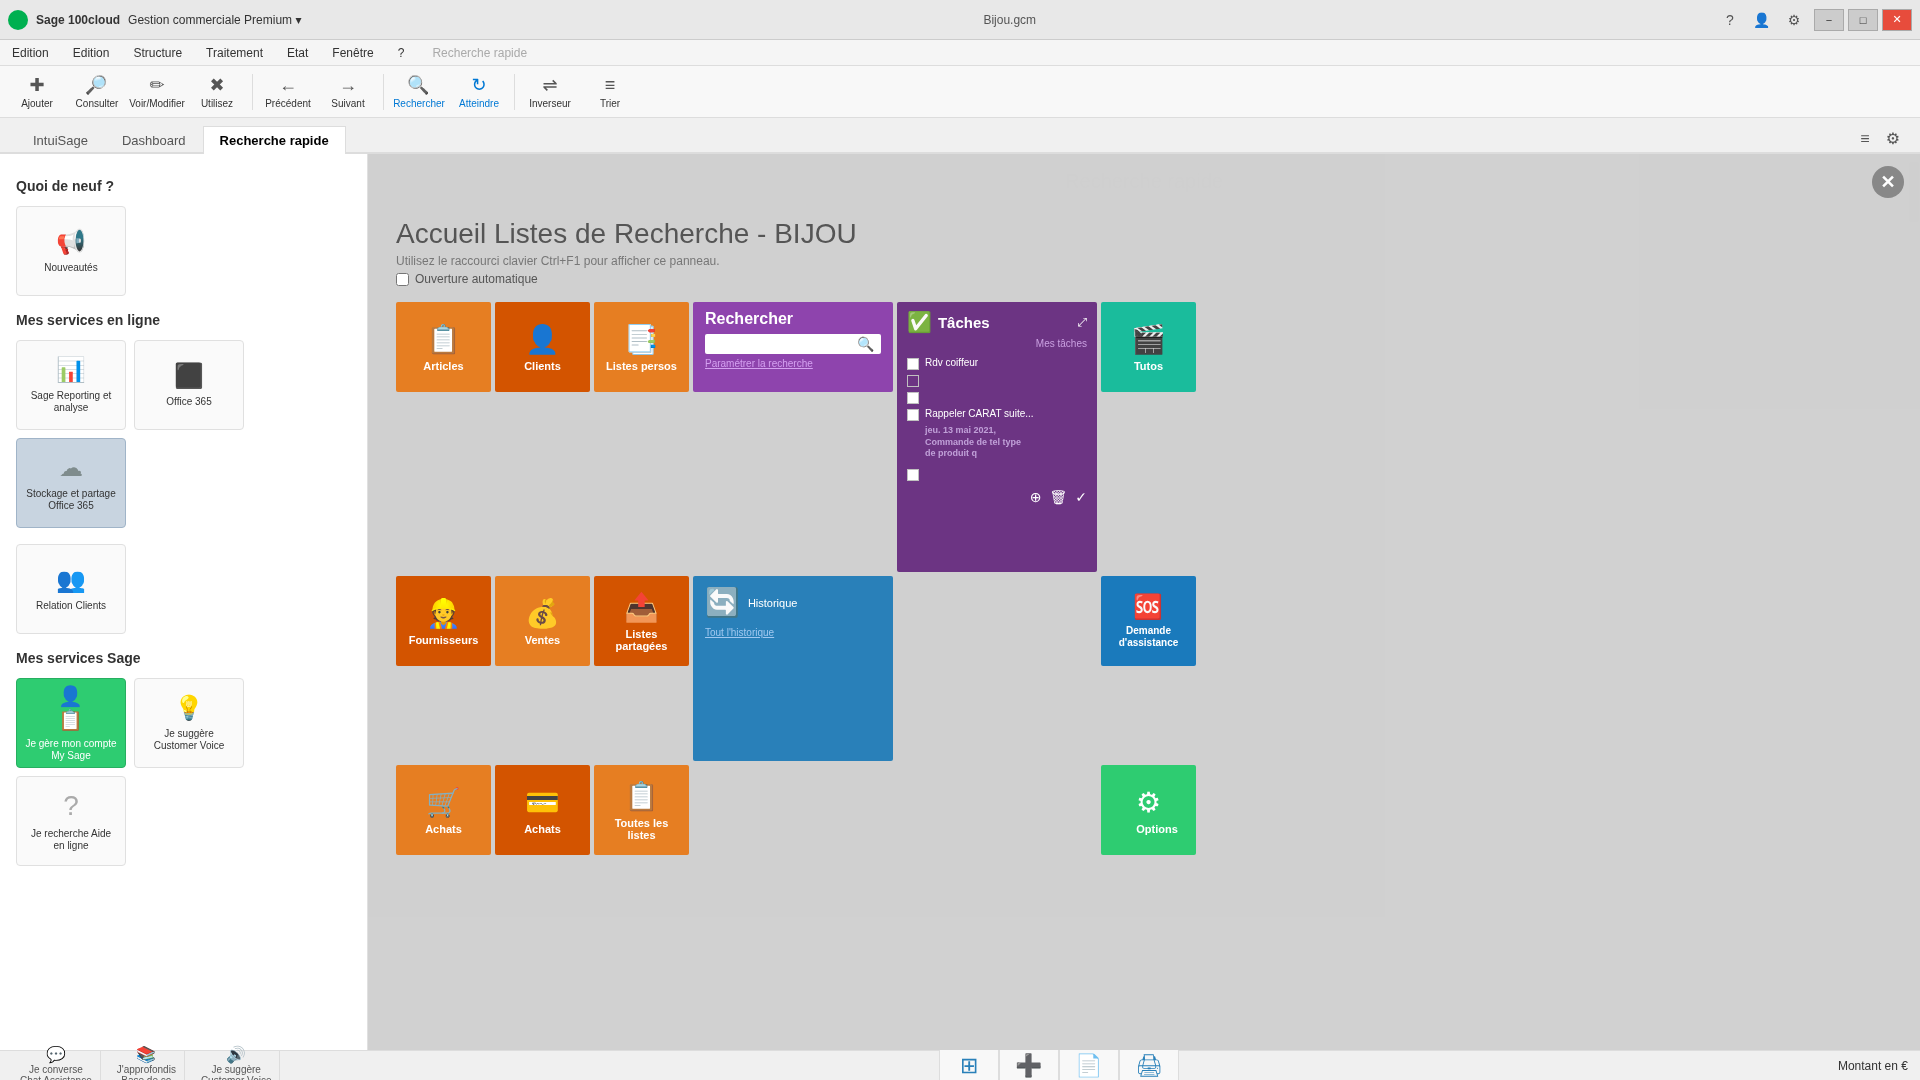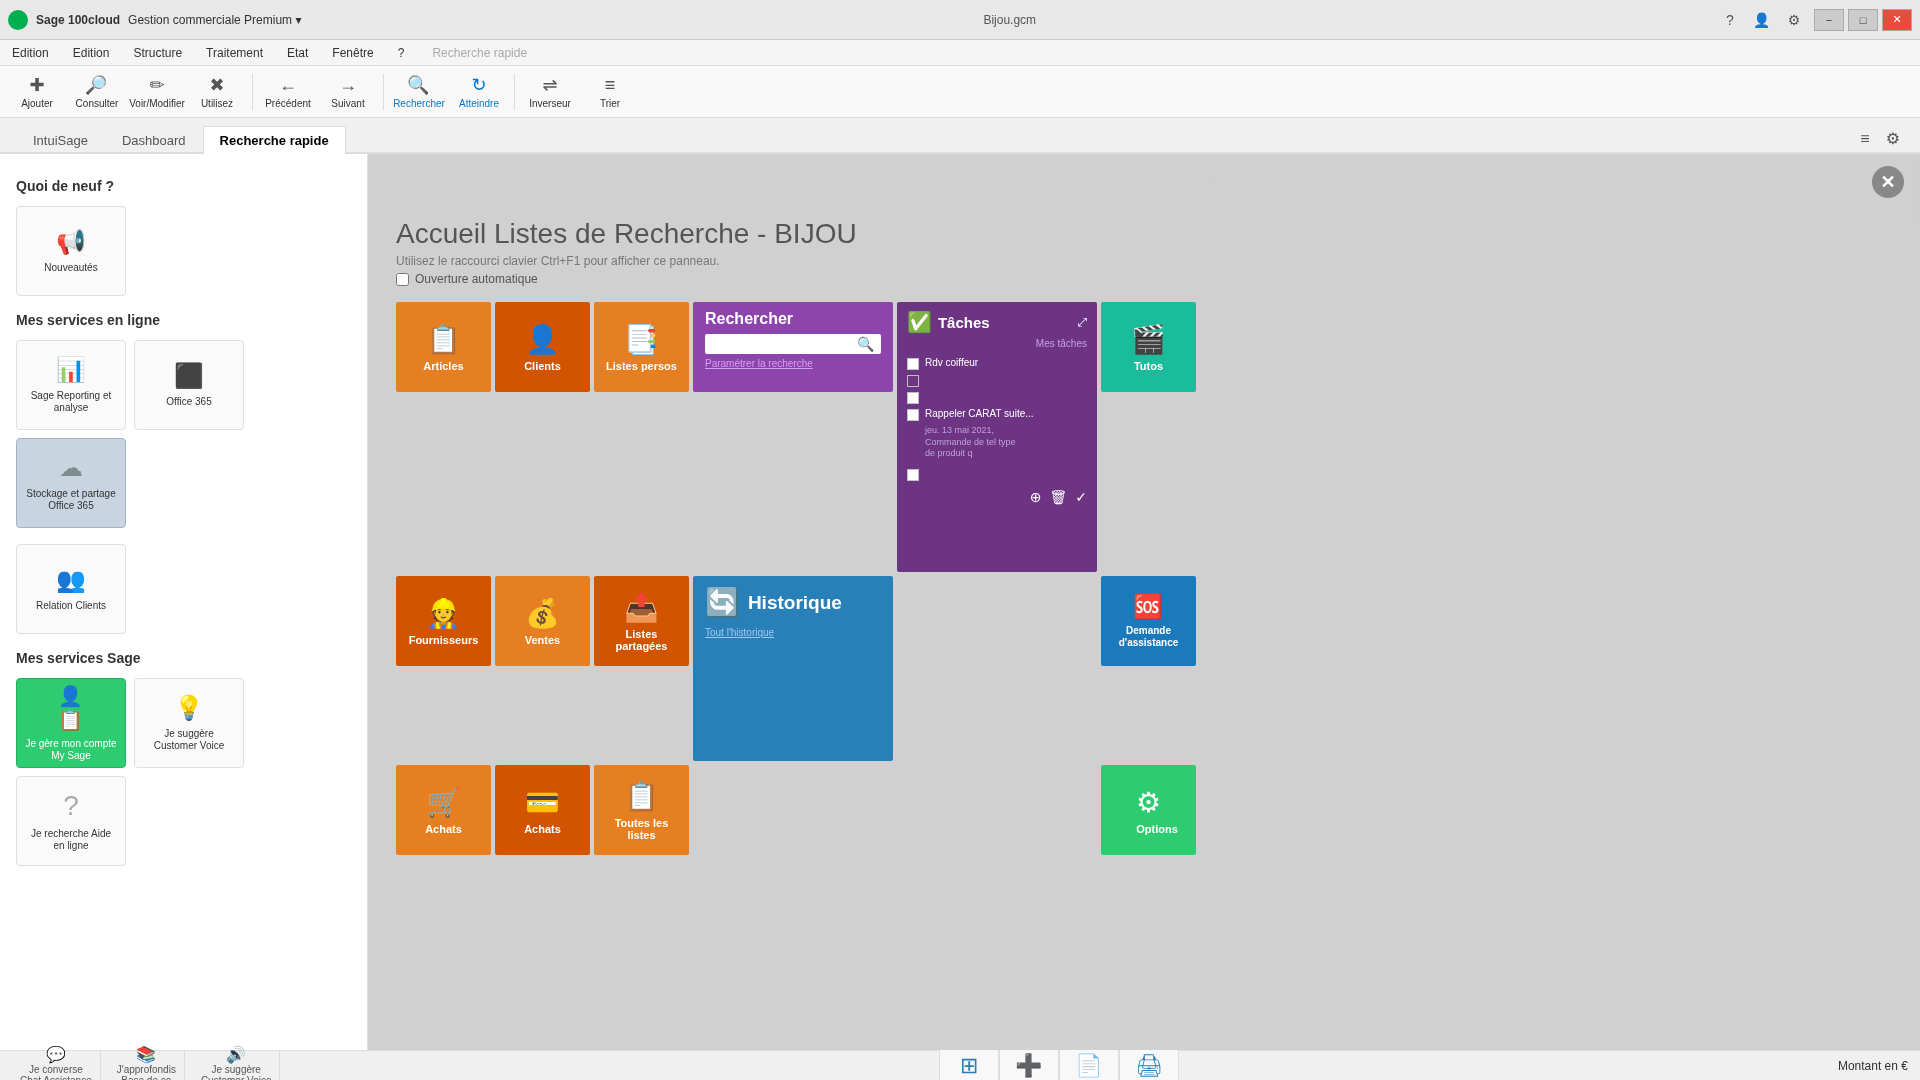--- a/index.html
+++ b/index.html
@@ -97,37 +97,37 @@
     .tile-rechercher-input { display: flex; align-items: center; background: white; border-radius: 2px; padding: 2px 6px; gap: 4px; }
     .tile-rechercher-input input { border: none; outline: none; font-size: 11px; flex: 1; width: 120px; }
     .tile-rechercher-link { font-size: 10px; color: #d4a0f0; text-decoration: underline; cursor: pointer; margin-top: 4px; display: block; }
 
     
     .tile-historique {
       width: 200px; height: 185px; background: #2980b9; border-radius: 2px;
       padding: 10px 12px; color: white; cursor: pointer;
     }
     .tile-historique-header { display: flex; align-items: center; gap: 8px; margin-bottom: 8px; }
-    .tile-historique-title { font-size: 19px; font-weight: 700; }
+    .tile-historique-title { font-size: 11px; font-weight: 400; }
     .tile-historique-icon { font-size: 28px; }
     .tile-historique-link { font-size: 10px; color: #a0c8f0; text-decoration: underline; cursor: pointer; margin-top: 8px; display: block; }
 
     
     .tile-taches {
       width: 200px; height: 270px; background: #6c3483; border-radius: 2px;
       padding: 8px 10px; color: white;
     }
     .tile-taches-header { display: flex; align-items: center; justify-content: space-between; margin-bottom: 4px; }
     .tile-taches-title { font-size: 15px; font-weight: 700; }
     .tile-taches-subtitle { font-size: 10px; color: #c9a0e0; margin-bottom: 8px; text-align: right; }
     .tache-item { display: flex; align-items: flex-start; gap: 6px; margin-bottom: 4px; }
     .tache-cb { width: 12px; height: 12px; border: 1px solid #c0c0c0; background: white; flex-shrink: 0; margin-top: 1px; }
     .tache-cb.checked { background: #6c3483; }
     .tache-text { font-size: 10px; color: white; }
-    .tache-note { font-size: 9px; color: #c0a0d8; margin-left: 18px; margin-top: 2px; line-height: 1.3; }
+    .tache-note { font-size: 9px; color: #c0a0d8; margin-left: 18px; margin-top: 2px; line-height: 1.3; font-weight: bold; }
     .tile-taches-footer { display: flex; gap: 8px; justify-content: flex-end; margin-top: 8px; }
     .taches-footer-icon { font-size: 14px; cursor: pointer; color: white; }
 
     
     .tile-tutos {
       width: 95px; height: 90px; background: #1abc9c; border-radius: 2px;
       display: flex; flex-direction: column; align-items: center; justify-content: center;
       cursor: pointer; color: white; gap: 4px;
     }
     .tile-tutos-icon { font-size: 28px; }

